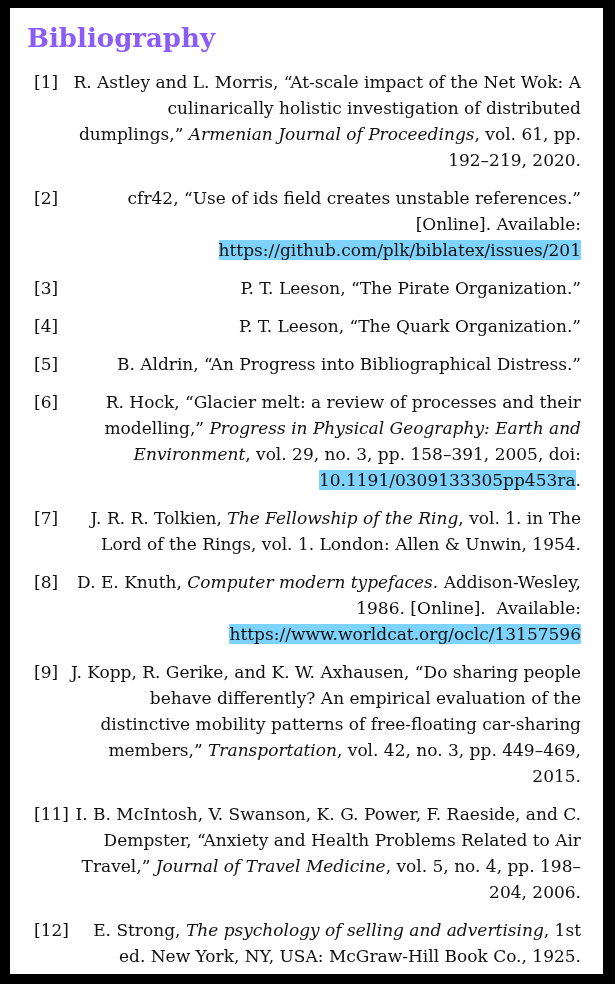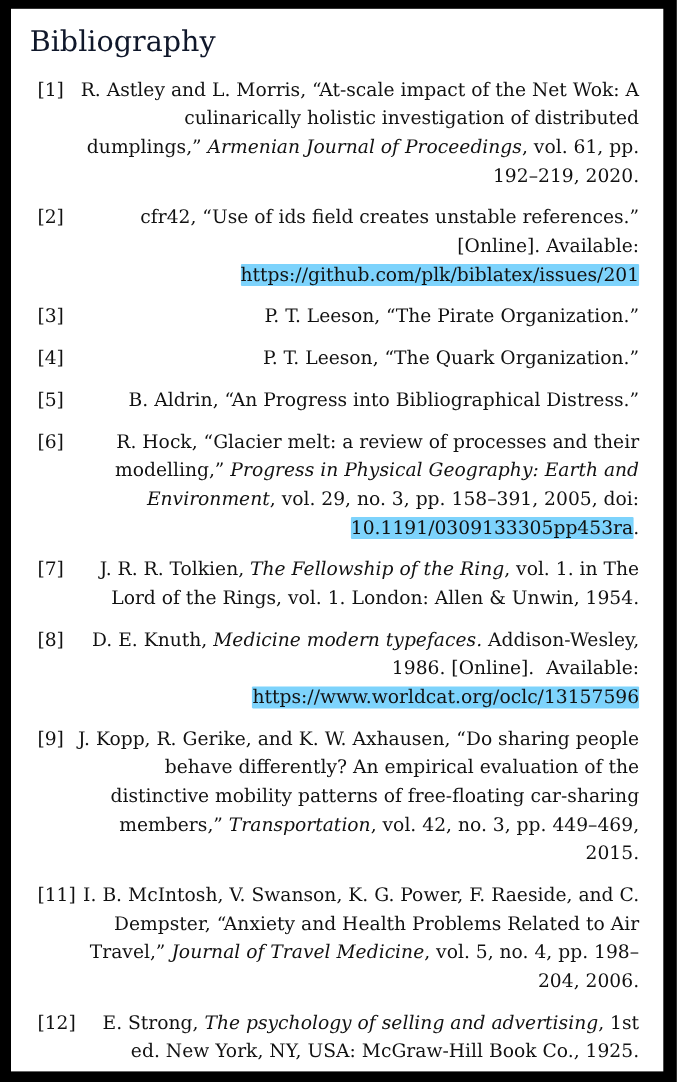--- a/index.html
+++ b/index.html
@@ -22,24 +22,24 @@
     height: 966px;
     background: #ffffff;
     box-sizing: border-box;
     padding: 16px 22px 0 17px;
     color: #111111;
     font-family: "DejaVu Serif", "Liberation Serif", serif;
   }
   .page-title {
     margin: 0 0 15px 0;
     font-size: 26px;
-    font-weight: normal;
+    font-weight: bold;
     letter-spacing: 0;
     line-height: 1.15;
-    color: #0f172a;
+    color: #8b5cf6;
   }
   .bib-list {
     font-size: 17px;
     line-height: 26px;
   }
   .entry {
     display: flex;
     align-items: flex-start;
     margin-bottom: 12px;
   }
@@ -95,21 +95,21 @@
         <div class="entry">
           <span class="entry-label">[6]</span>
           <span class="entry-text"><span class="seg-normal">R. Hock, “Glacier melt: a review of processes and their modelling,” </span><span class="seg-italic">Progress in Physical Geography: Earth and Environment</span><span class="seg-normal">, vol. 29, no. 3, pp. 158–391, 2005, doi: </span><span class="seg-link">10.1191/0309133305pp453ra</span><span class="seg-normal">.</span></span>
         </div>
         <div class="entry">
           <span class="entry-label">[7]</span>
           <span class="entry-text"><span class="seg-normal">J. R. R. Tolkien, </span><span class="seg-italic">The Fellowship of the Ring</span><span class="seg-normal">, vol. 1. in The Lord of the Rings, vol. 1. London: Allen &amp; Unwin, 1954.</span></span>
         </div>
         <div class="entry">
           <span class="entry-label">[8]</span>
-          <span class="entry-text"><span class="seg-normal">D. E. Knuth, </span><span class="seg-italic">Medicine modern typefaces.</span><span class="seg-normal"> Addison-Wesley, 1986. [Online].&nbsp; Available: </span><span class="seg-link">https://www.worldcat.org/oclc/13157596</span></span>
+          <span class="entry-text"><span class="seg-normal">D. E. Knuth, </span><span class="seg-italic">Computer modern typefaces.</span><span class="seg-normal"> Addison-Wesley, 1986. [Online].&nbsp; Available: </span><span class="seg-link">https://www.worldcat.org/oclc/13157596</span></span>
         </div>
         <div class="entry">
           <span class="entry-label">[9]</span>
           <span class="entry-text"><span class="seg-normal">J. Kopp, R. Gerike, and K. W. Axhausen, “Do sharing people behave differently? An empirical evaluation of the distinctive mobility patterns of free-floating car-sharing members,” </span><span class="seg-italic">Transportation</span><span class="seg-normal">, vol. 42, no. 3, pp. 449–469, 2015.</span></span>
         </div>
         <div class="entry">
           <span class="entry-label">[11]</span>
           <span class="entry-text"><span class="seg-normal">I. B. McIntosh, V. Swanson, K. G. Power, F. Raeside, and C. Dempster, “Anxiety and Health Problems Related to Air Travel,” </span><span class="seg-italic">Journal of Travel Medicine</span><span class="seg-normal">, vol. 5, no. 4, pp. 198–204, 2006.</span></span>
         </div>
         <div class="entry">

